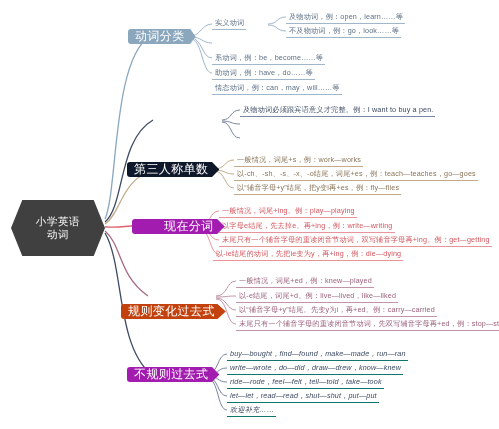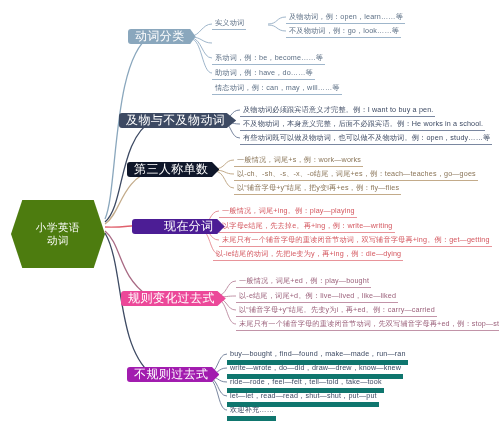--- a/index.html
+++ b/index.html
@@ -10,22 +10,22 @@
     overflow:hidden;
     position:relative;
   }
   #map{position:absolute;left:0;top:0;width:499px;height:429px;}
   svg.wires{position:absolute;left:0;top:0;width:499px;height:429px;pointer-events:none;}
 
   
   .central{
     position:absolute;
     left:11px;top:200px;
-    width:94px;height:68px;
-    background:#4d7c0f;
+    width:94px;height:56px;
+    background:#404040;
     color:#ffffff;
     font-size:10.5px;
     line-height:13px;
     text-align:center;
     display:flex;align-items:center;justify-content:center;
     -webkit-clip-path:polygon(0% 50%, 12% 0%, 88% 0%, 100% 50%, 88% 100%, 12% 100%);
     clip-path:polygon(0% 50%, 12% 0%, 88% 0%, 100% 50%, 88% 100%, 12% 100%);
     letter-spacing:.6px;
     z-index:6;
   }
@@ -56,21 +56,21 @@
     white-space:nowrap;
     padding:0 2px 1px 3px;
     letter-spacing:.15px;
     z-index:4;
   }
   .leaf.b-blue   {color:#5c6f85;border-bottom:1px solid #9fb6cb;}
   .leaf.b-navy   {color:#3d4a63;border-bottom:1px solid #7a87a0;}
   .leaf.b-tan    {color:#8a7558;border-bottom:1px solid #c3ab8a;}
   .leaf.b-red    {color:#d4565e;border-bottom:1px solid #e8949a;}
   .leaf.b-mauve  {color:#9a5f79;border-bottom:1px solid #c294a8;}
-  .leaf.b-navy2  {color:#3d4a63;border-bottom:5px solid #0f766e;}
+  .leaf.b-navy2  {color:#3d4a63;border-bottom:1px solid #0f766e;font-style:italic;}
 </style>
 </head>
 <body>
 
 <div id="map">
 
   <svg class="wires" viewBox="0 0 499 429">
 
     <path d="M105 219 C 118 190, 112 60, 150 36" stroke="#8aa7bd" stroke-width="1.3" fill="none"></path>
     <path d="M105 222 C 125 205, 118 140, 153 120" stroke="#3d4a63" stroke-width="1.3" fill="none"></path>
@@ -122,42 +122,39 @@
   <div class="branch" style="left:128px;top:29px;background:#8aa7bd;">动词分类</div>
 
   <div class="leaf b-blue" style="left:212px;top:17px;">实义动词</div>
 
   <div class="leaf b-blue" style="left:286px;top:11px;">及物动词，例：open，learn……等</div>
   <div class="leaf b-blue" style="left:286px;top:25px;">不及物动词，例：go，look……等</div>
   <div class="leaf b-blue" style="left:212px;top:52px;">系动词，例：be，become……等</div>
   <div class="leaf b-blue" style="left:212px;top:67px;">助动词，例：have，do……等</div>
   <div class="leaf b-blue" style="left:212px;top:82px;">情态动词，例：can，may，will……等</div>
 
-  <div class="branch" style="left:119px;top:113px;background:#3d4a63;">及物与不及物动词</div>
 
   <div class="leaf b-navy" style="left:240px;top:104px;">及物动词必须跟宾语意义才完整。例：I want to buy a pen.</div>
-  <div class="leaf b-navy" style="left:240px;top:118px;">不及物动词，本身意义完整，后面不必跟宾语。例：He works in a school.</div>
-  <div class="leaf b-navy" style="left:240px;top:132px;">有些动词既可以做及物动词，也可以做不及物动词。例：open，study……等</div>
 
   <div class="branch" style="left:127px;top:162px;background:#0f172a;">第三人称单数</div>
 
   <div class="leaf b-tan" style="left:234px;top:168px;">以-ch、-sh、-s、-x、-o结尾，词尾+es，例：teach—teaches，go—goes</div>
   <div class="leaf b-tan" style="left:234px;top:154px;">一般情况，词尾+s，例：work—works</div>
   <div class="leaf b-tan" style="left:234px;top:182px;">以“辅音字母+y”结尾，把y变i再+es，例：fly—flies</div>
 
-  <div class="branch" style="left:132px;top:219px;background:#4c1d95;padding-left:32px;">现在分词</div>
+  <div class="branch" style="left:132px;top:219px;background:#a21caf;padding-left:32px;">现在分词</div>
 
   <div class="leaf b-red" style="left:219px;top:205px;">一般情况，词尾+ing。例：play—playing</div>
   <div class="leaf b-red" style="left:219px;top:220px;">以字母e结尾，先去掉e。再+ing，例：write—writing</div>
   <div class="leaf b-red" style="left:219px;top:234px;">末尾只有一个辅音字母的重读闭音节动词，双写辅音字母再+ing。例：get—getting</div>
   <div class="leaf b-red" style="left:213px;top:248px;">以-ie结尾的动词，先把ie变为y，再+ing，例：die—dying</div>
 
-  <div class="branch" style="left:121px;top:291px;background:#ec4899;">规则变化过去式</div>
+  <div class="branch" style="left:121px;top:304px;background:#c2410c;">规则变化过去式</div>
 
-  <div class="leaf b-mauve" style="left:236px;top:275px;">一般情况，词尾+ed，例：play—bought</div>
+  <div class="leaf b-mauve" style="left:236px;top:275px;">一般情况，词尾+ed，例：knew—played</div>
   <div class="leaf b-mauve" style="left:236px;top:290px;">以-e结尾，词尾+d。例：live—lived，like—liked</div>
   <div class="leaf b-mauve" style="left:236px;top:304px;">以“辅音字母+y”结尾。先变y为i，再+ed。例：carry—carried</div>
   <div class="leaf b-mauve" style="left:236px;top:318px;">末尾只有一个辅音字母的重读闭音节动词，先双写辅音字母再+ed，例：stop—stopped</div>
 
   <div class="branch" style="left:127px;top:367px;background:#a21caf;">不规则过去式</div>
 
   <div class="leaf b-navy2" style="left:227px;top:348px;">buy—bought，find—found，make—made，run—ran</div>
   <div class="leaf b-navy2" style="left:227px;top:362px;">write—wrote，do—did，draw—drew，know—knew</div>
   <div class="leaf b-navy2" style="left:227px;top:376px;">ride—rode，feel—felt，tell—told，take—took</div>
   <div class="leaf b-navy2" style="left:227px;top:390px;">let—let，read—read，shut—shut，put—put</div>

